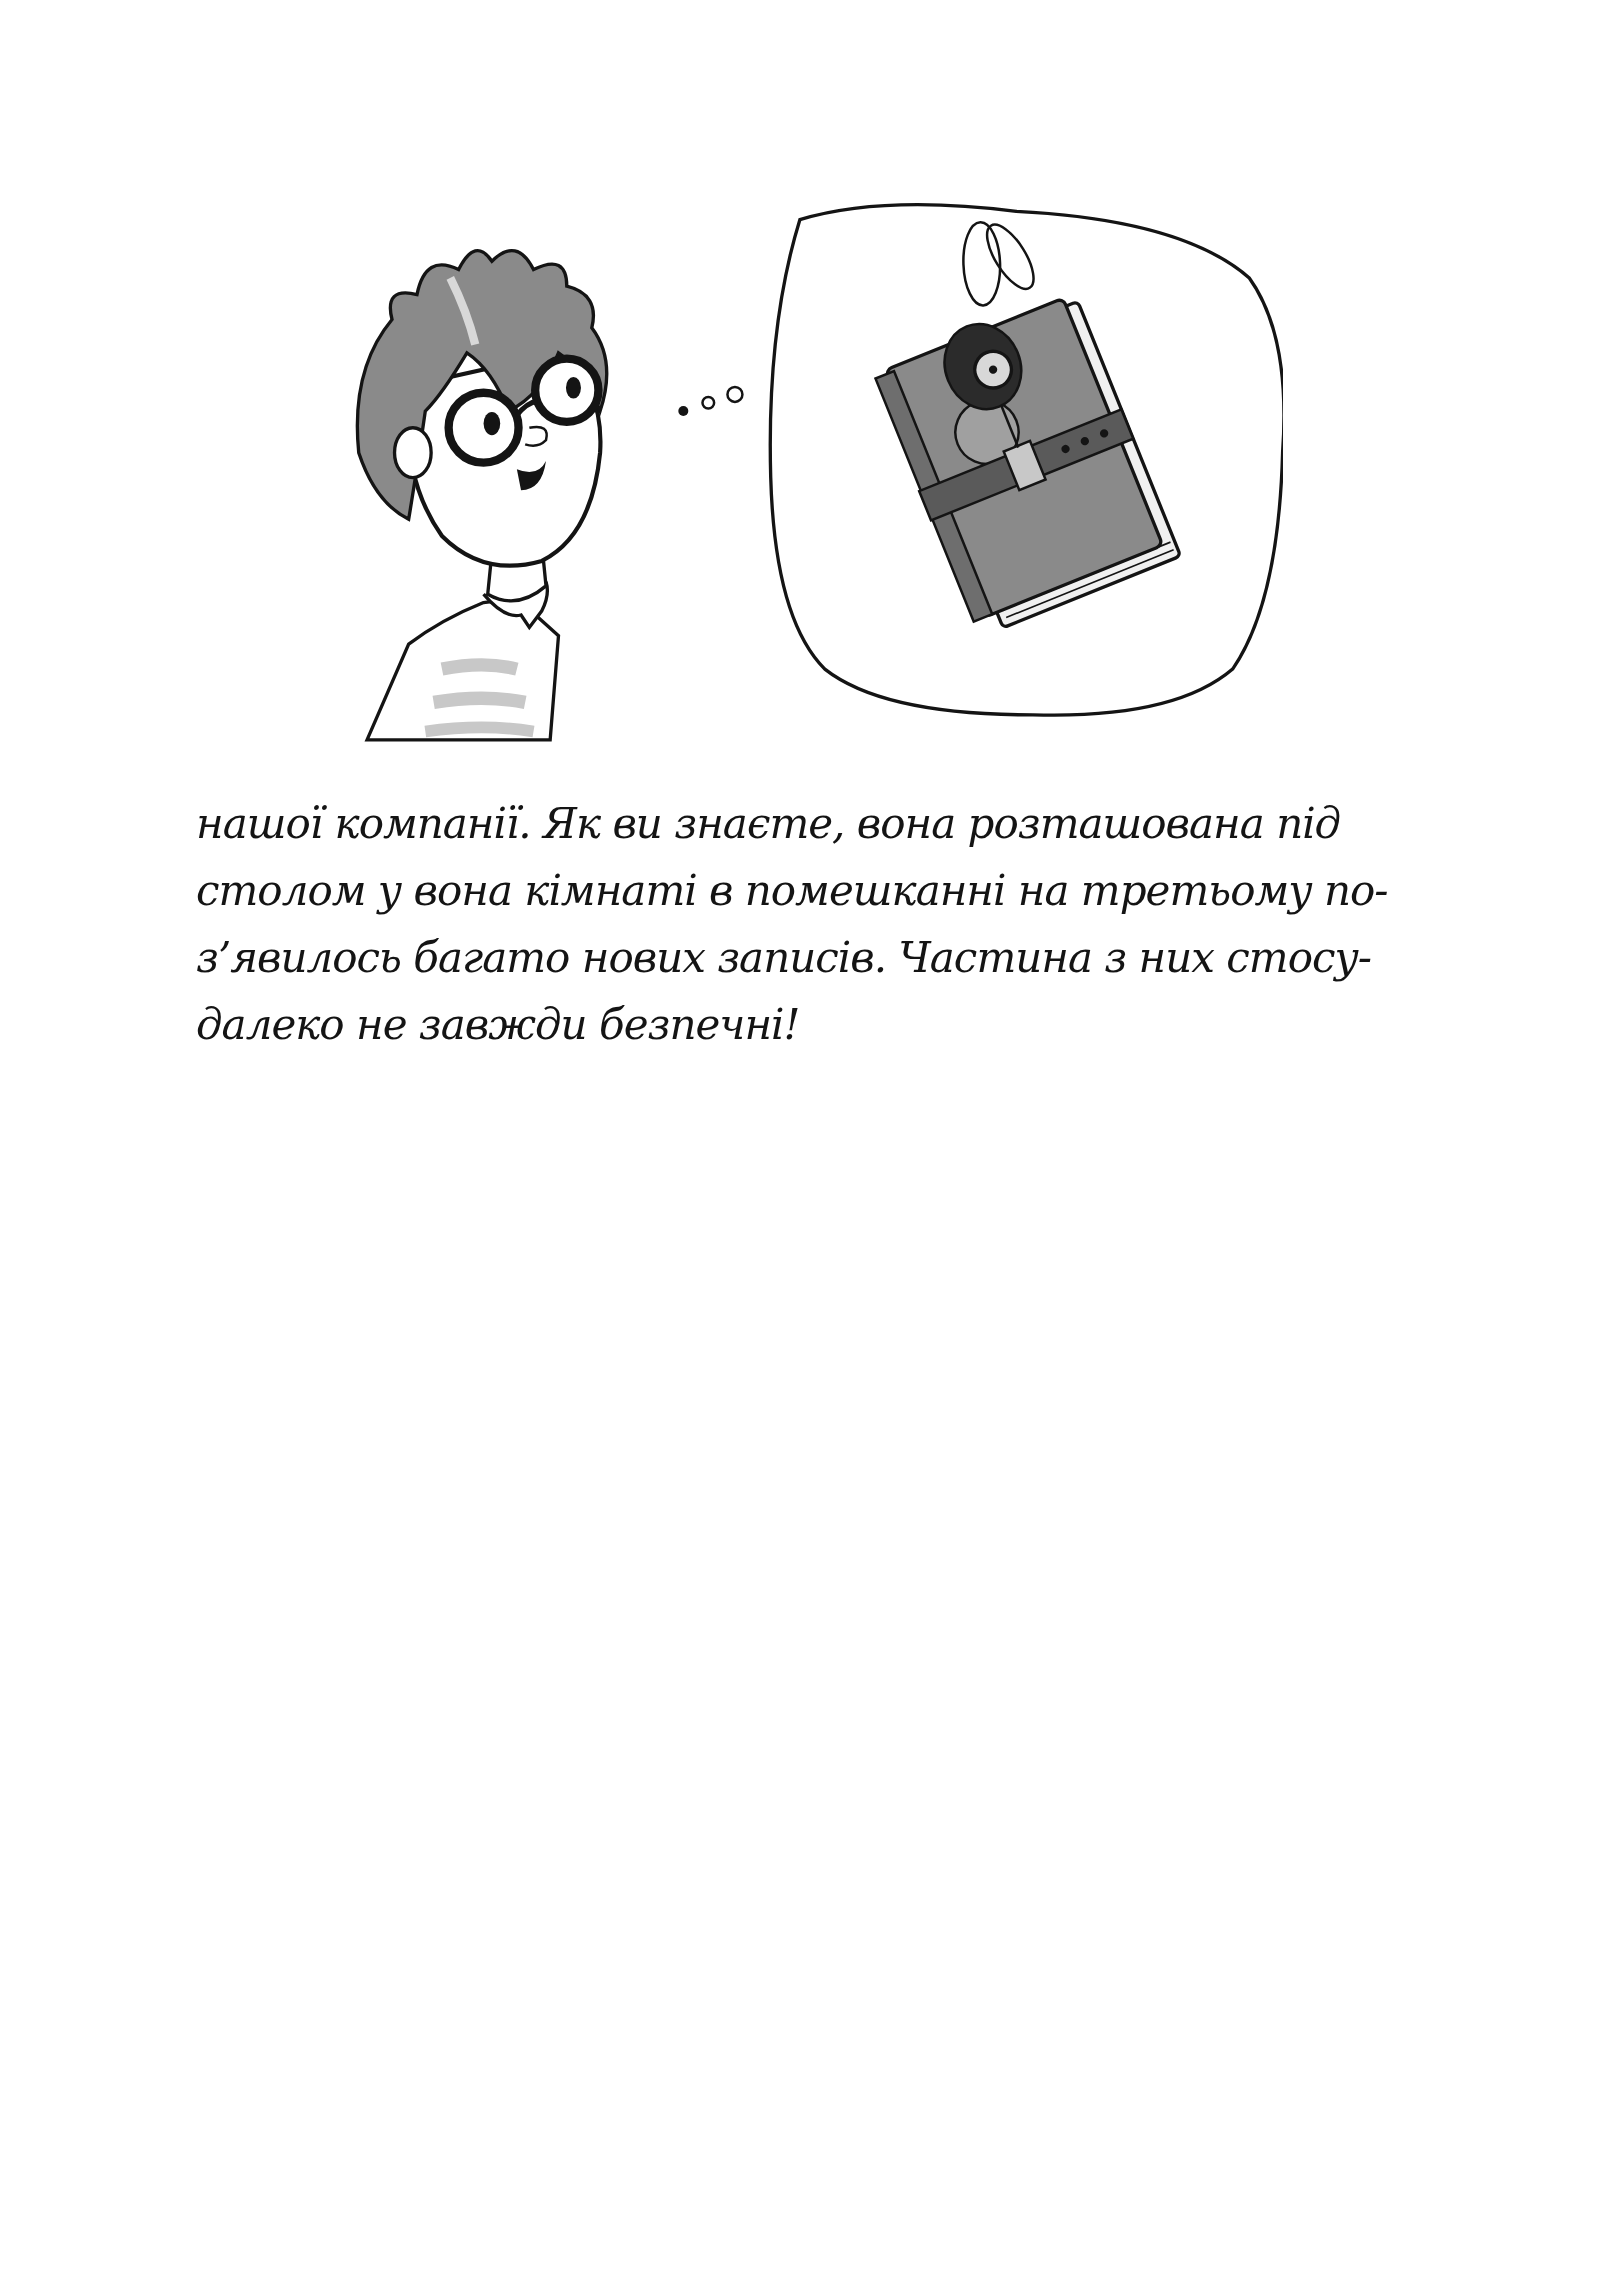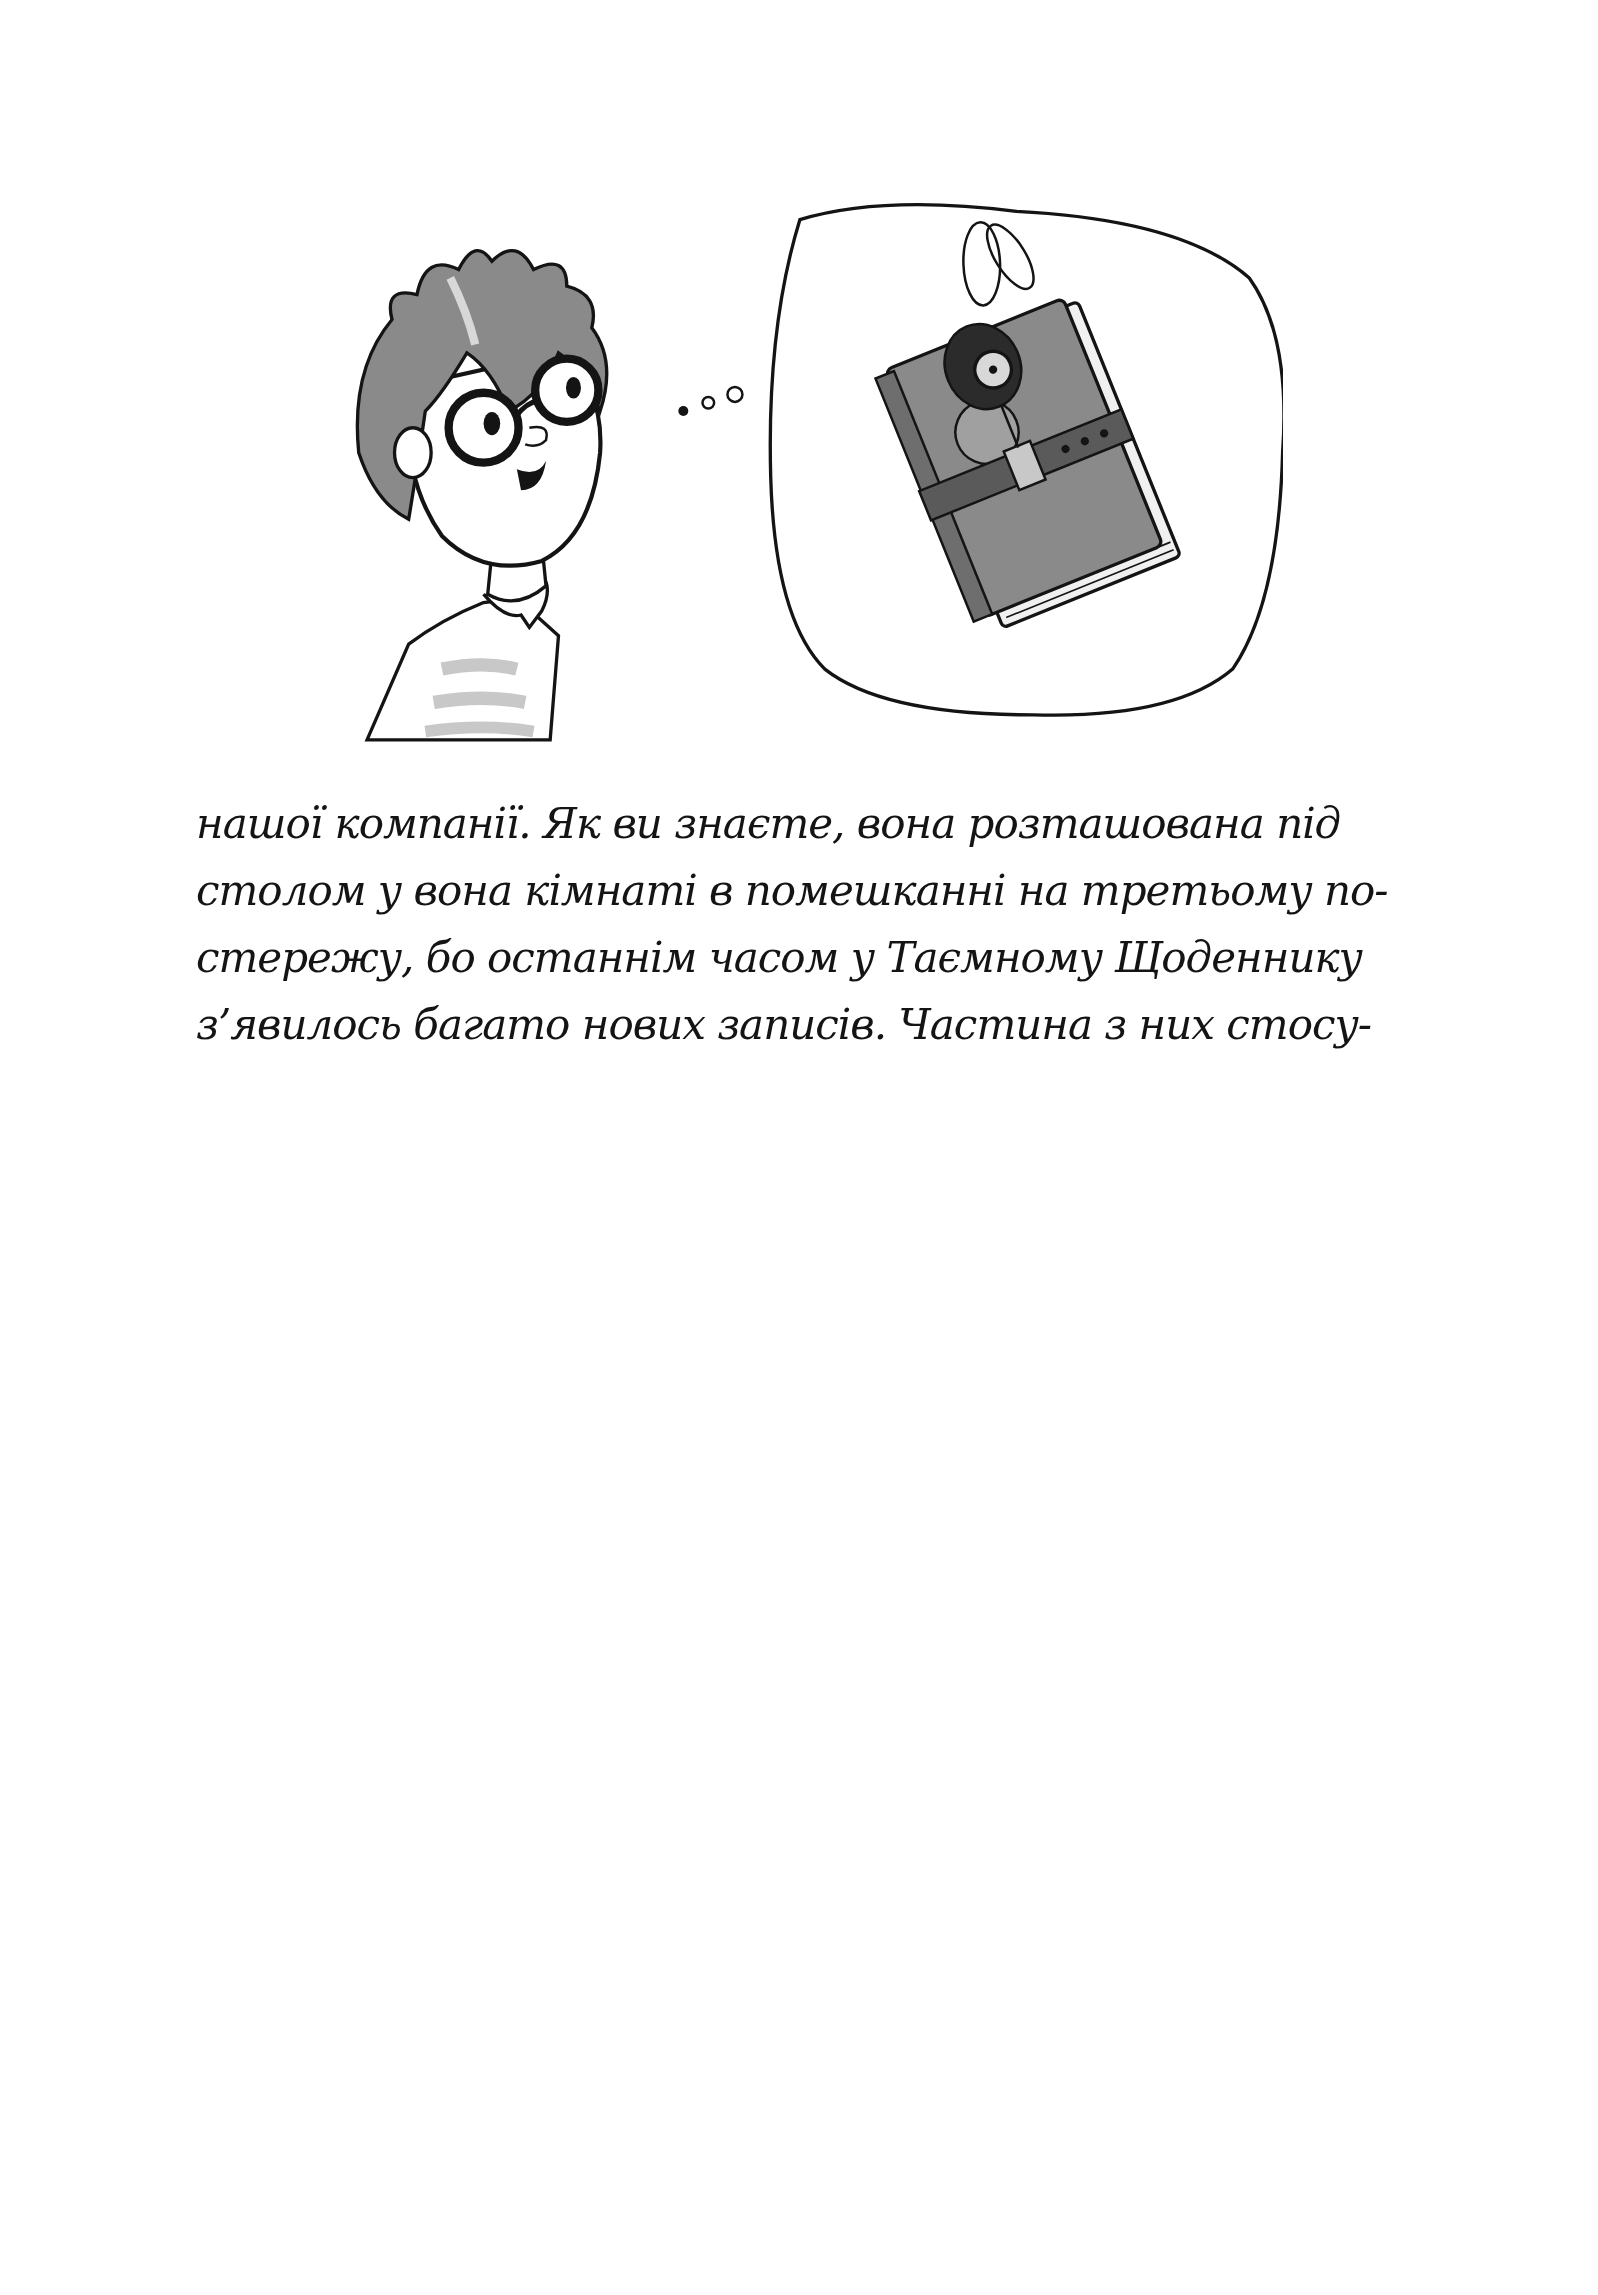--- a/index.html
+++ b/index.html
@@ -114,18 +114,18 @@
       <line x1="818" y1="210" x2="818" y2="286" stroke="#141414" stroke-width="3"></line>
       <ellipse cx="815" cy="180" rx="45" ry="52" fill="#2b2b2b" stroke="#141414" stroke-width="3"></ellipse>
       <circle cx="825" cy="188" r="22" fill="#d8d8d8" stroke="#141414" stroke-width="4"></circle>
       <circle cx="825" cy="188" r="5" fill="#141414"></circle>
     </g>
   </svg>
 
   <p class="body-text">
     <span class="line">нашої компанії. Як ви знаєте, вона розташована під</span>
     <span class="line">столом у вона кімнаті в помешканні на третьому по-</span>
-    <span class="line">стережу, бо останнім часом у Таємному Щоденнику</span>
     <span class="line">з’явилось багато нових записів. Частина з них стосу-</span>
+    <span class="line">далеко не завжди безпечні!</span>
   </p>
 
 </div>
 
 
 </body></html>

